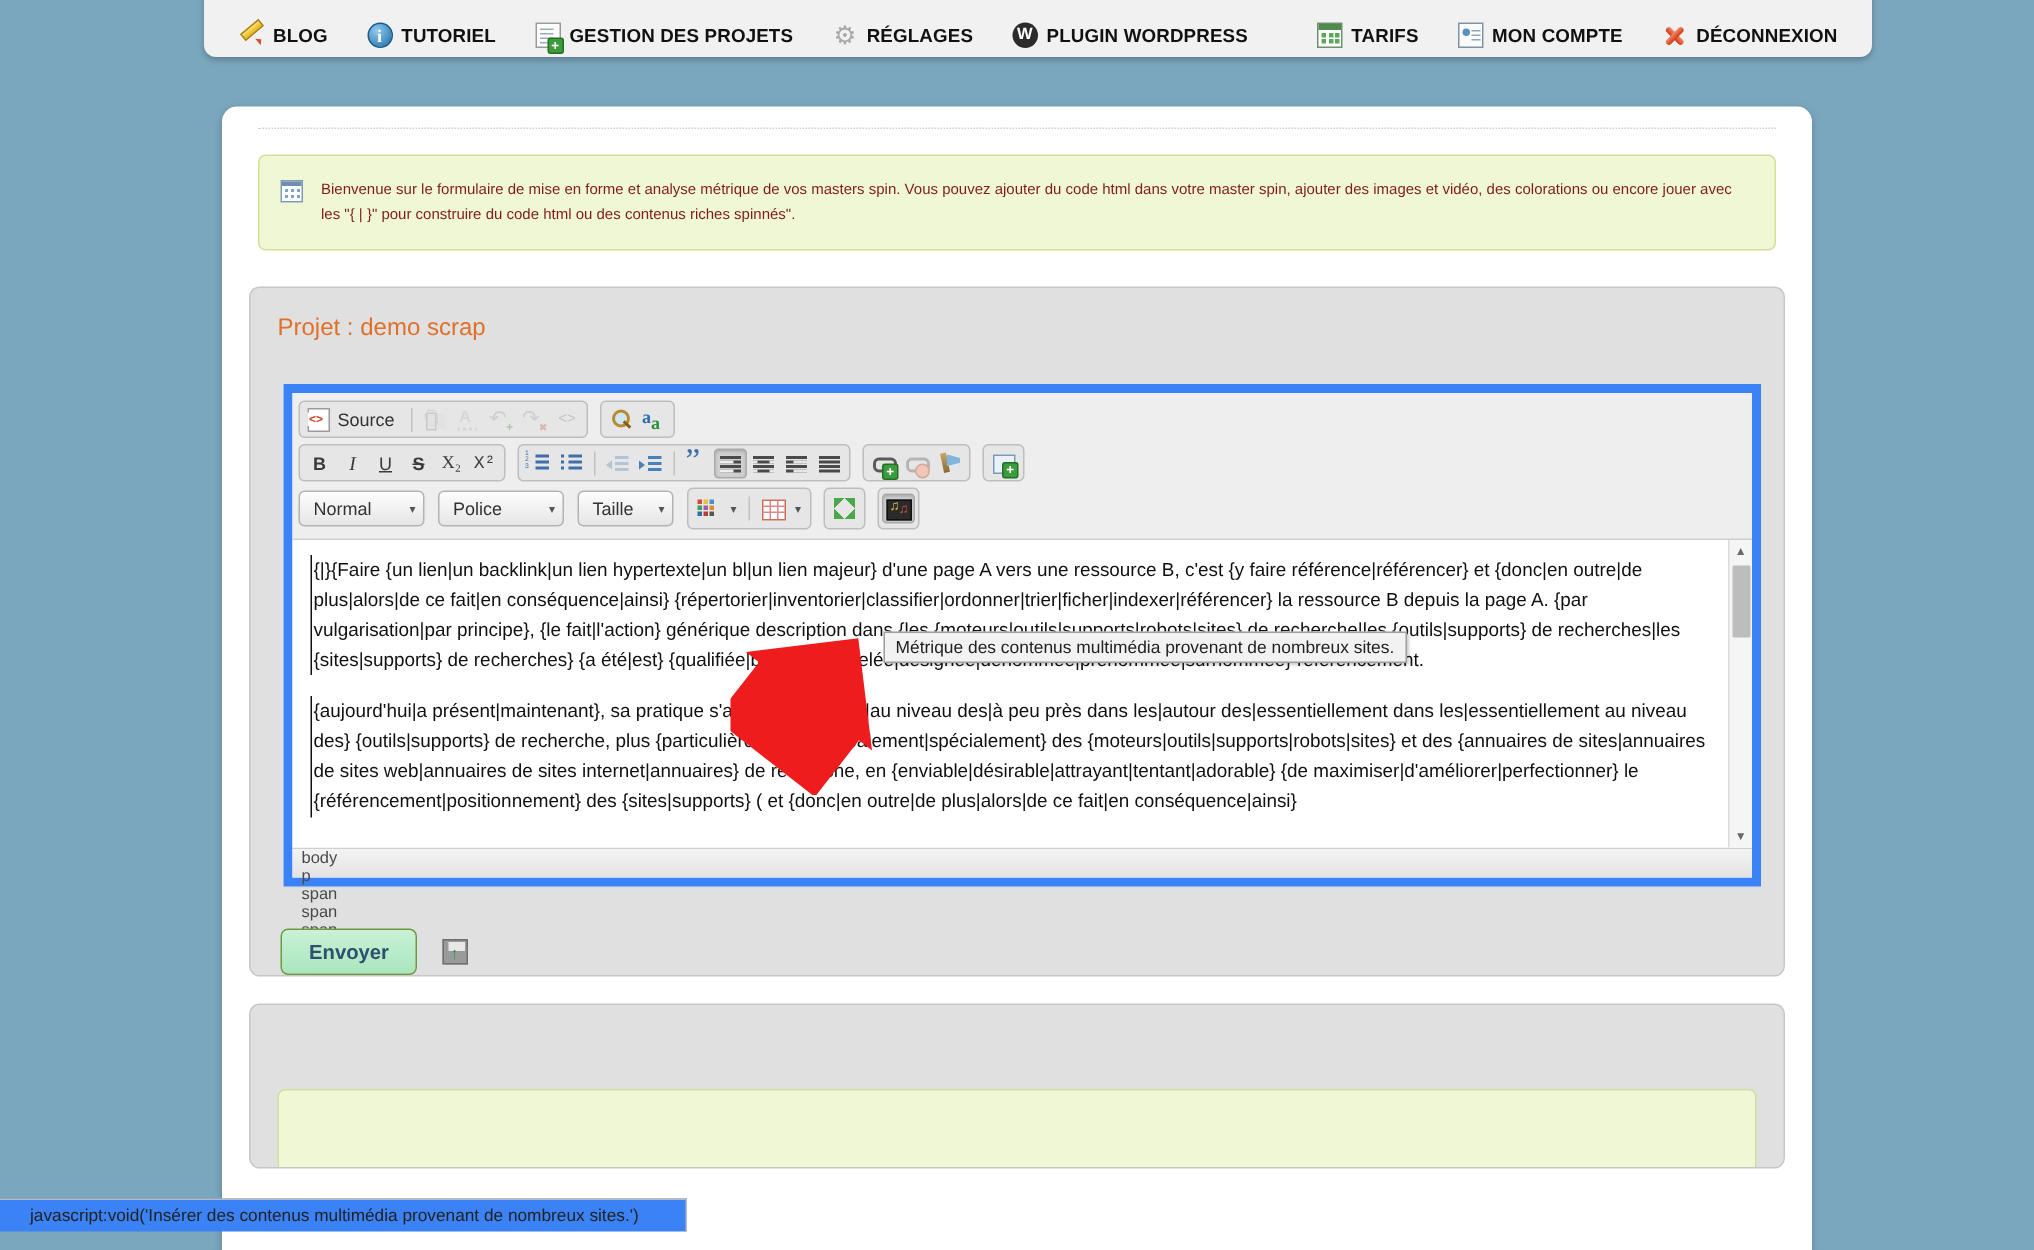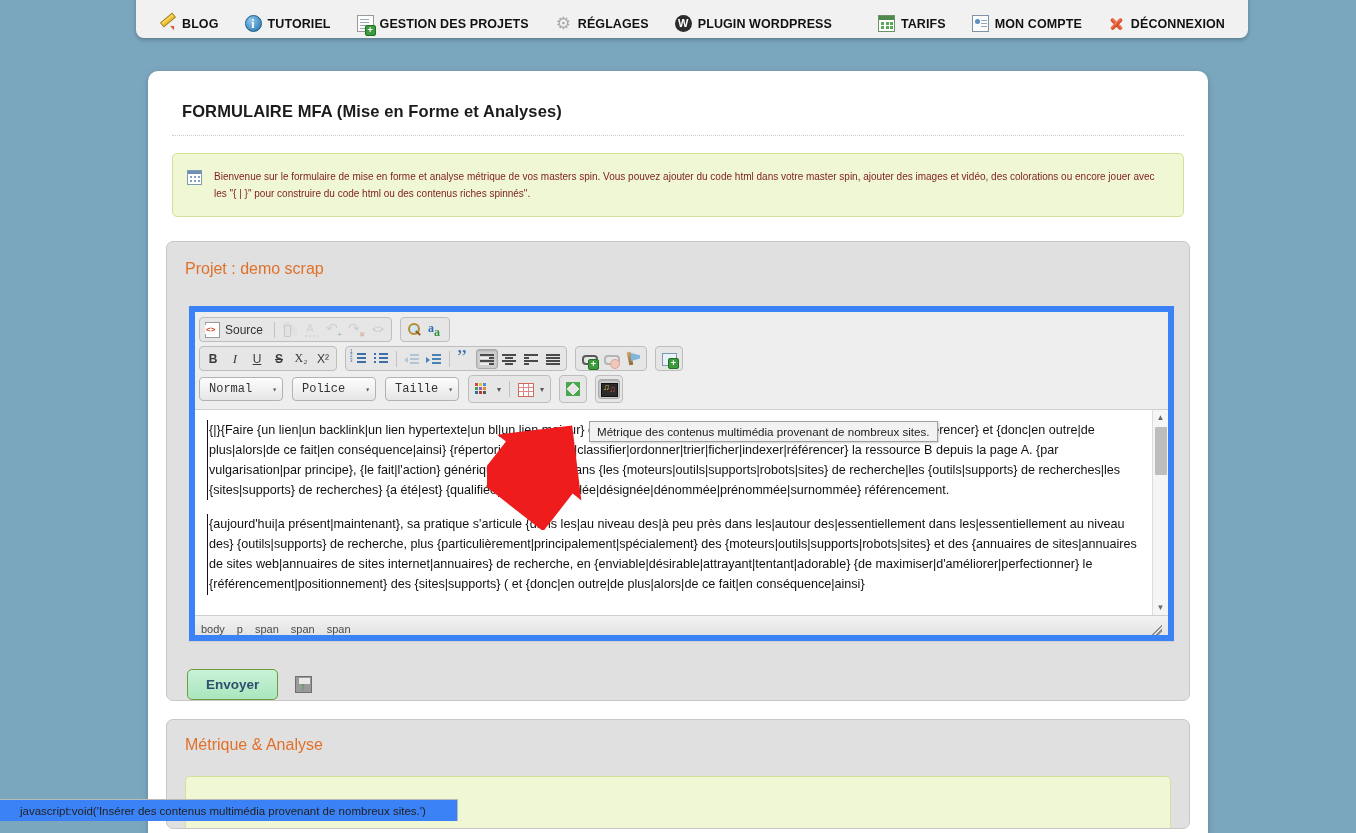--- a/index.html
+++ b/index.html
@@ -257,21 +257,20 @@
     display:flex; align-items:center; justify-content:space-between;
     height:24px;
     min-width:84px;
     padding:0 5px 0 9px;
     background: linear-gradient(#fdfdfd,#e6e6e6);
     border:1px solid #b3b3b3;
     border-radius:4px;
     margin-right:9px;
     font-size:12px; color:#333;
     cursor:pointer;
-    font-family:Liberation Mono, monospace;
   }
   .dd .caret { margin-left:10px; color:#555; font-size:8px; }
 
   
   .i-bin, .i-spell, .i-undo, .i-redo, .i-code,
   .i-ol, .i-ul, .i-outd, .i-ind, .i-quote,
   .i-al, .i-ac, .i-ar, .i-aj,
   .i-link, .i-unlink, .i-anchor, .i-image,
   .i-search, .i-abbr, .i-color, .i-table, .i-maxim, .i-media {
     position:relative; width:18px; height:18px;
@@ -500,26 +499,26 @@
   #sb-thumb {
     position:absolute; left:2px; top:17px;
     width:12px; height:48px;
     background:#bdbdbd;
     border-radius:1px;
     cursor:pointer;
   }
 
   
   #elpath {
-    display:flex; align-items:flex-end;
+    display:flex; align-items:flex-start;
     height:20px;
     background: linear-gradient(#f3f3f3,#e3e3e3);
     border-top:1px solid #cfcfcf;
     padding:0 6px;
-    font-size:11px; color:#4a4a4a;
+    font-size:11px; color:#4a4a4a;flex-direction:column;
   }
   #elpath .tag { margin-right:12px; cursor:pointer; }
   #elpath .resize {
     margin-left:auto;
     width:10px;height:10px;
     background:
       linear-gradient(135deg, transparent 45%, #8d8d8d 45%, #8d8d8d 58%, transparent 58%),
       linear-gradient(135deg, transparent 68%, #8d8d8d 68%, #8d8d8d 81%, transparent 81%);
     cursor:nwse-resize;
   }
@@ -652,21 +651,20 @@
     </div>
     <div class="navitem">
       <span class="nav-ico ico-x"></span>
       <span class="nav-label">DÉCONNEXION</span>
     </div>
   </div>
 </div>
 
 <div id="page">
 
-  <div id="page-title">FORMULAIRE MFA (Mise en Forme et Analyses)</div>
   <div id="title-rule"></div>
 
   <div id="info-banner">
     <span class="bico"></span>
     <div class="btext">Bienvenue sur le formulaire de mise en forme et analyse métrique de vos masters spin. Vous pouvez ajouter du code html dans votre master spin, ajouter des images et vidéo, des colorations ou encore jouer avec les "{ | }" pour construire du code html ou des contenus riches spinnés".</div>
   </div>
 
   <div class="panel">
     <div class="panel-title">Projet : demo scrap</div>
 
@@ -717,21 +715,21 @@
             <div class="btn">
                 <span style="text-decoration:underline">U</span>
               </div>
             <div class="btn">
                 <span style="text-decoration:line-through;font-weight:bold">S</span>
               </div>
             <div class="btn">
                 <span style="font-family:'Liberation Serif',serif;font-size:12px">X₂</span>
               </div>
             <div class="btn">
-                <span style="font-family:Liberation Sans, sans-serif;font-size:12px">X²</span>
+                <span style="font-family:Liberation Mono, monospace;font-size:12px">X²</span>
               </div>
           </div>
           <div class="grp">
             <div class="btn">
                 <span class="i-ol"></span>
               </div>
             <div class="btn">
                 <span class="i-ul"></span>
               </div>
             <div class="sep"></div>
@@ -839,21 +837,20 @@
       </div>
     </div>
 
     <div id="submitrow">
       <button id="btn-envoyer">Envoyer</button>
       <span id="btn-save"></span>
     </div>
   </div>
 
   <div id="panel2">
-    <div class="panel-title">Métrique &amp; Analyse</div>
     <div id="panel2-banner"></div>
   </div>
 </div>
 
 <div id="tooltip">Métrique des contenus multimédia provenant de nombreux sites.</div>
 
 <svg id="redarrow" viewBox="0 0 118 118">
   <polygon points="14,112 14,60 2,60 60,2 118,60 106,60 106,112" transform="rotate(38 60 60) translate(-4 6) scale(0.92)" fill="#ee1c1c"></polygon>
 </svg>
 

